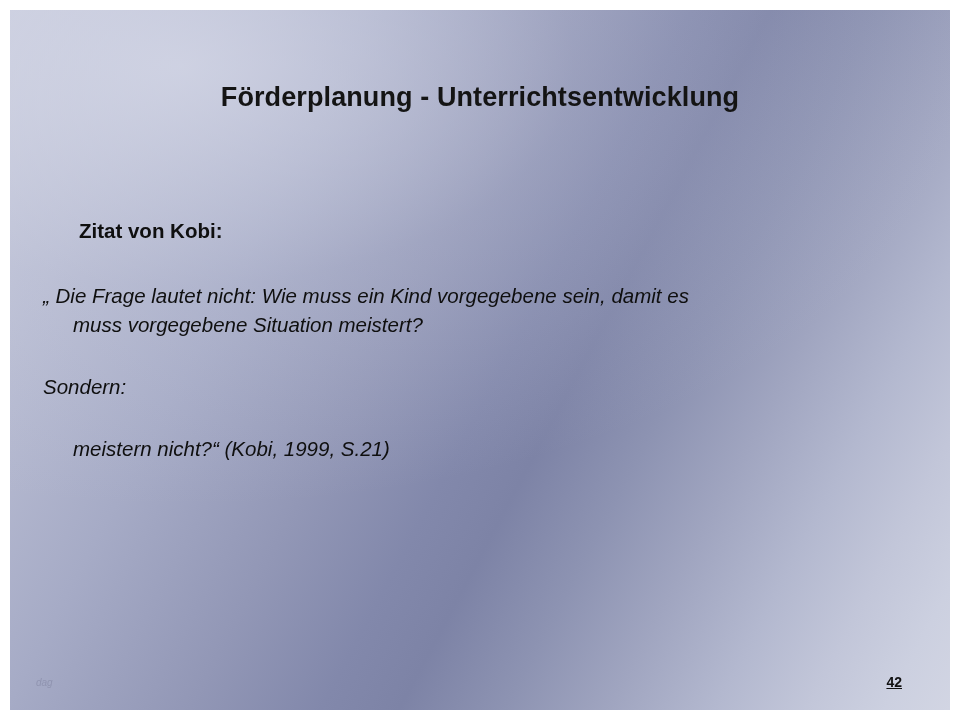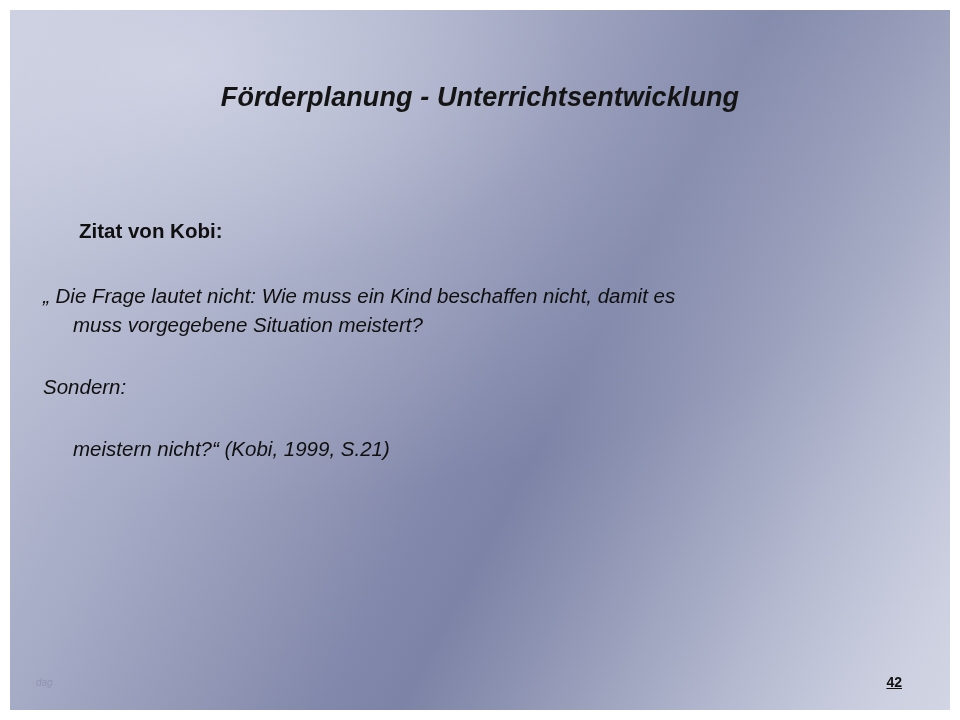--- a/index.html
+++ b/index.html
@@ -50,21 +50,20 @@
     position: absolute;
     left: 0;
     top: 72px;
     width: 940px;
     text-align: center;
     font-size: 27px;
     font-weight: bold;
     color: #141414;
     letter-spacing: 0.1px;
     z-index: 2;
-    font-style: italic;
   }
 
   .body-block {
     position: absolute;
     left: 33px;
     top: 206px;
     width: 840px;
     z-index: 2;
   }
 
@@ -117,21 +116,21 @@
 <div class="slide-frame">
   <div class="slide">
 
     <div class="title">Förderplanung - Unterrichtsentwicklung</div>
 
     <div class="body-block">
 
       <p class="para bold">Zitat von Kobi:</p>
 
       <p class="para italic tight">
-        <span>„ Die Frage lautet nicht: Wie muss ein Kind beschaffen nicht, damit es</span>
+        <span>„ Die Frage lautet nicht: Wie muss ein Kind vorgegebene sein, damit es</span>
         <span class="indent-line">muss vorgegebene Situation meistert?</span>
       </p>
 
       <p class="para italic tight">Sondern:</p>
 
       <p class="para italic">
         <span class="indent-line">meistern nicht?“ (Kobi, 1999, S.21)</span>
       </p>
 
     </div>

